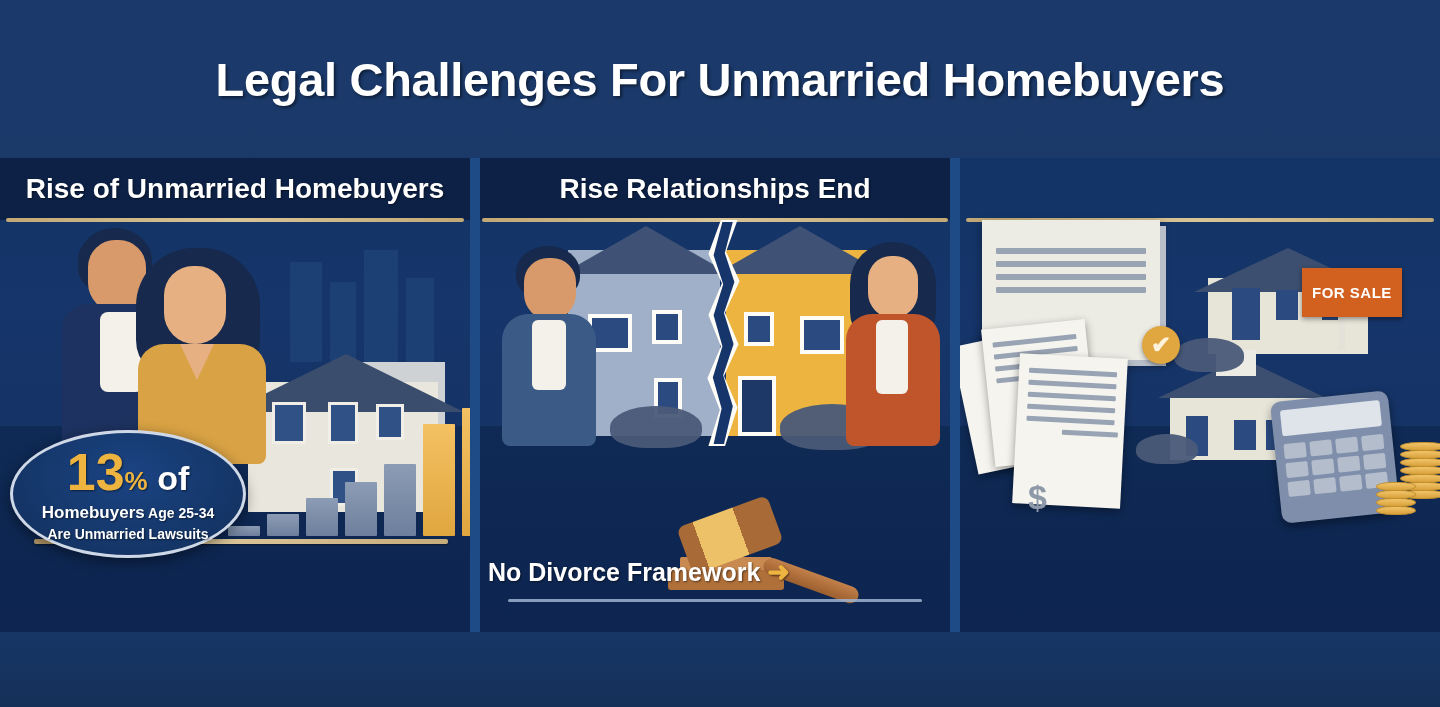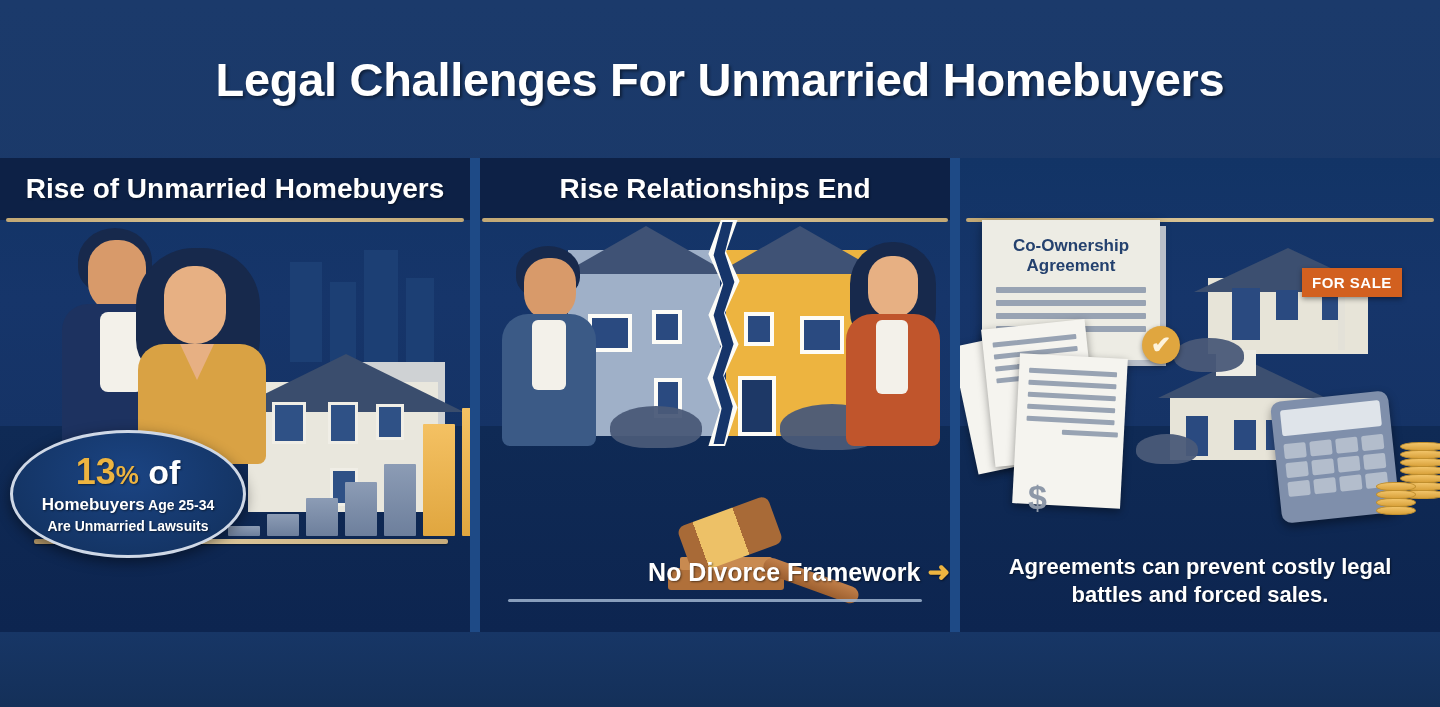--- a/index.html
+++ b/index.html
@@ -100,21 +100,21 @@
   .stat-badge {
     position: absolute; left: 10px; bottom: 74px;
     width: 236px; height: 128px;
     background: radial-gradient(ellipse at 50% 35%, #1b4483 0%, #143566 70%, #112d58 100%);
     border: 3px solid #cfd8e6;
     border-radius: 118px / 64px;
     display: flex; flex-direction: column; align-items: center; justify-content: center;
     box-shadow: 0 4px 14px rgba(0,0,0,.45);
   }
   .stat-l1 { font-size: 34px; font-weight: bold; color: #ffffff; line-height: 1; white-space: nowrap; text-shadow:1px 1px 2px rgba(0,0,0,.5); }
-  .stat-l1 .num { font-size: 36px; color: #edb440; }
+  .stat-l1 .num { font-size: 52px; color: #edb440; }
   .stat-l1 .pct { font-size: 26px; color: #edb440; }
   .stat-l2 { font-size: 17px; font-weight: bold; color: #ffffff; margin-top: 5px; white-space: nowrap; text-shadow:1px 1px 2px rgba(0,0,0,.5); }
   .stat-l2 .sm { font-size: 14px; }
   .stat-l3 { font-size: 14px; font-weight: bold; color: #ffffff; margin-top: 3px; white-space: nowrap; text-shadow:1px 1px 2px rgba(0,0,0,.5); }
 
   
   .split-house { position: absolute; left: 88px; top: 8px; width: 310px; height: 210px; }
   .sh-left  { position:absolute; left:0;   top:22px; width:152px; height:186px; background:#9fb0c8; }
   .sh-right { position:absolute; left:158px; top:22px; width:152px; height:186px; background:#edb440; }
   .sh-roofL { position:absolute; left:-6px; top:-2px; width:0; height:0;
@@ -146,21 +146,21 @@
     position:absolute; left:22px; bottom:30px; width:96px; height:50px;
     background:linear-gradient(90deg,#a86a37 0 18%, #edc167 18% 62%, #a86a37 62% 100%);
     border-radius:8px; transform: rotate(-20deg);
   }
   .gav-handle {
     position:absolute; left:104px; bottom:18px; width:100px; height:17px;
     background:linear-gradient(180deg,#c2804a,#9c5f2f);
     border-radius:9px; transform: rotate(20deg); transform-origin: left center;
   }
 
-  .cap2 { position:absolute; left:0; right:0; bottom:44px; text-align:right; }
+  .cap2 { position:absolute; left:0; right:0; bottom:44px; text-align:left;padding-left:8px; }
   .cap-line1 { font-size:25px; font-weight:bold; color:#fff; text-shadow:1px 1px 2px rgba(0,0,0,.5); white-space:nowrap; }
   .cap-line1 .arrow { color:#edb440; font-size:27px; }
   .cap-line2 { font-size:25px; font-weight:bold; color:#fff; margin-top:4px; text-shadow:1px 1px 2px rgba(0,0,0,.5); white-space:nowrap; }
   .cap-rule { position:absolute; left:28px; right:28px; bottom:30px; height:3px; background:#9fb4cf; border-radius:2px; opacity:.85; }
 
   
   .doc-main {
     position:absolute; left:22px; top:0px; width:178px; height:140px;
     background:#edece4; box-shadow: 6px 6px 0 #b9bfc9, 0 4px 10px rgba(0,0,0,.4);
     padding:16px 14px;
@@ -188,21 +188,21 @@
               border-bottom:44px solid #3c4f70; }
   .h3b { position:absolute; left:200px; top:130px; width:160px; height:110px; }
   .h3b-body { position:absolute; left:10px; bottom:0; width:146px; height:66px; background:#e7e4d8; }
   .h3b-roof { position:absolute; left:-2px; top:8px; width:0;height:0;
               border-left:84px solid transparent; border-right:84px solid transparent;
               border-bottom:40px solid #3c4f70; }
   .h3-win { position:absolute; background:#2a4a80; }
 
   .forsale-post { position:absolute; left:378px; top:72px; width:7px; height:58px; background:#e3e1d8; }
   .forsale {
-    position:absolute; left:342px; top:48px; padding:6px 10px;
+    position:absolute; left:342px; top:48px; padding:16px 10px;
     background:#d2601f; color:#fff; font-size:15px; font-weight:bold;
     letter-spacing:.5px; white-space:nowrap; box-shadow:0 2px 5px rgba(0,0,0,.4);
   }
 
   .calc { position:absolute; left:316px; top:176px; width:118px; height:122px;
           background:#7f8fab; border-radius:10px; box-shadow:0 4px 10px rgba(0,0,0,.4);
           transform: rotate(-6deg); padding:9px; }
   .calc-screen { height:26px; background:#dfe4ea; border-radius:3px; margin-bottom:8px; }
   .calc-keys { display:grid; grid-template-columns:repeat(4,1fr); gap:4px; }
   .calc-key { height:15px; background:#b3bdcc; border-radius:2px; }
@@ -371,24 +371,20 @@
         <div style="position:absolute; left:56px; top:0px; width:40px; height:26px; background:#edece4;"></div>
         <div class="h3-win" style="left:26px; bottom:4px; width:22px; height:40px;"></div>
         <div class="h3-win" style="left:74px; bottom:10px; width:22px; height:30px;"></div>
         <div class="h3-win" style="left:106px; bottom:10px; width:22px; height:30px;"></div>
       </div>
 
       <div class="bush" style="left:214px; top:118px; width:70px; height:34px;"></div>
       <div class="bush" style="left:176px; top:214px; width:62px; height:30px;"></div>
 
       <div class="doc-main">
-        <div class="doc-title">
-          <div>Co-Ownership</div>
-          <div>Agreement</div>
-        </div>
         <div class="doc-lines">
           <div class="doc-line"></div>
           <div class="doc-line"></div>
           <div class="doc-line"></div>
           <div class="doc-line"></div>
         </div>
       </div>
 
       <div class="seal">✔</div>
 
@@ -438,21 +434,17 @@
           <div class="coin"></div>
         </div>
         <div class="coin-stack" style="left:0px; top:40px; width:40px;">
           <div class="coin"></div>
           <div class="coin"></div>
           <div class="coin"></div>
           <div class="coin"></div>
         </div>
       </div>
 
-      <div class="cap3">
-        <div>Agreements can prevent costly legal</div>
-        <div>battles and forced sales.</div>
-      </div>
     </div>
   </section>
 </div>
 
 <div class="bottom-band"></div>
 
 </body></html>

